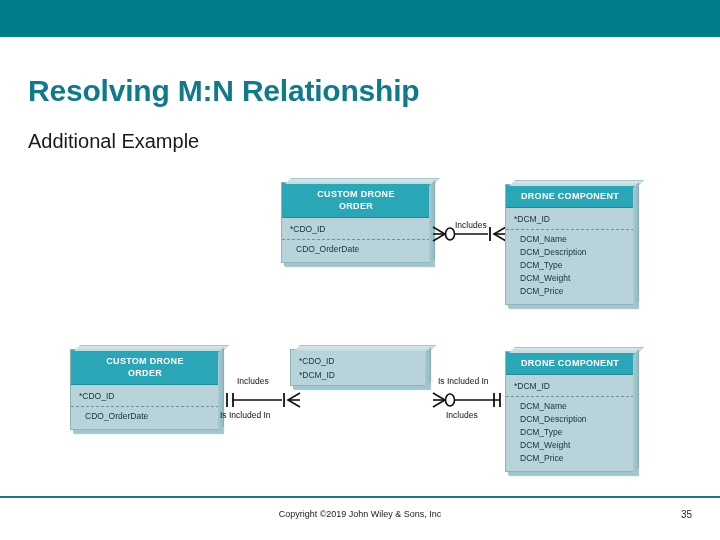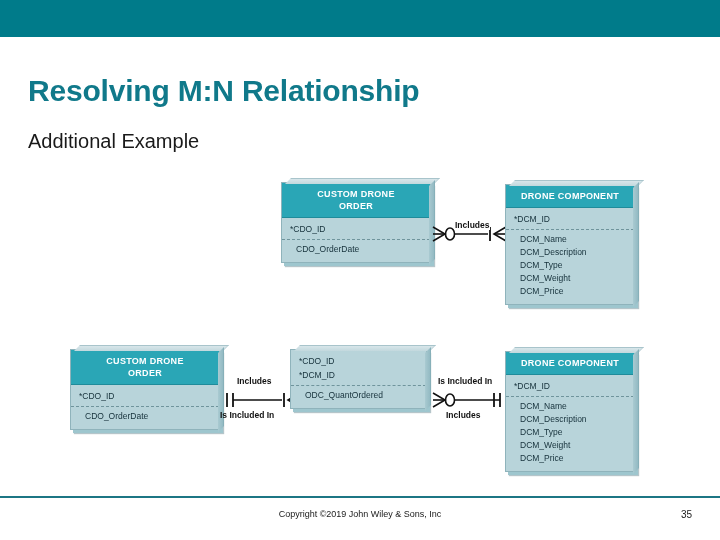--- a/index.html
+++ b/index.html
@@ -167,21 +167,20 @@
     position: absolute;
     pointer-events: auto;
   }
   .rel svg { display: block; overflow: visible; }
 
   .rel-label {
     position: absolute;
     font-size: 8.5px;
     color: #111111;
     white-space: nowrap;
-    font-weight: bold;
   }
 </style>
 </head>
 <body>
 
 <div class="slide">
 
   <div class="top-bar"></div>
 
   <div class="slide-title">Resolving M:N Relationship</div>
@@ -260,23 +259,20 @@
       </svg>
       <div class="rel-label" style="left:15px; top:-14px;">Includes</div>
       <div class="rel-label" style="left:-2px; top:20px;">Is Included In</div>
     </div>
 
     <div class="entity" style="left:290px; top:349px; width:137px;">
       <div class="entity-keys">
         <div class="key-line">*CDO_ID</div>
         <div class="key-line">*DCM_ID</div>
       </div>
-      <div class="entity-attrs">
-        <div class="attr-line">ODC_QuantOrdered</div>
-      </div>
     </div>
 
     <div class="rel" style="left:432px; top:390px;">
       <svg width="76" height="20" viewBox="0 0 76 20">
 
         <path d="M1 3 L13 10 L1 17" fill="none" stroke="#111" stroke-width="1.6"></path>
         <line x1="1" y1="10" x2="13" y2="10" stroke="#111" stroke-width="1.6"></line>
         <ellipse cx="18" cy="10" rx="4.5" ry="6" fill="none" stroke="#111" stroke-width="1.6"></ellipse>
         <line x1="22.5" y1="10" x2="68" y2="10" stroke="#111" stroke-width="1.4"></line>
 

